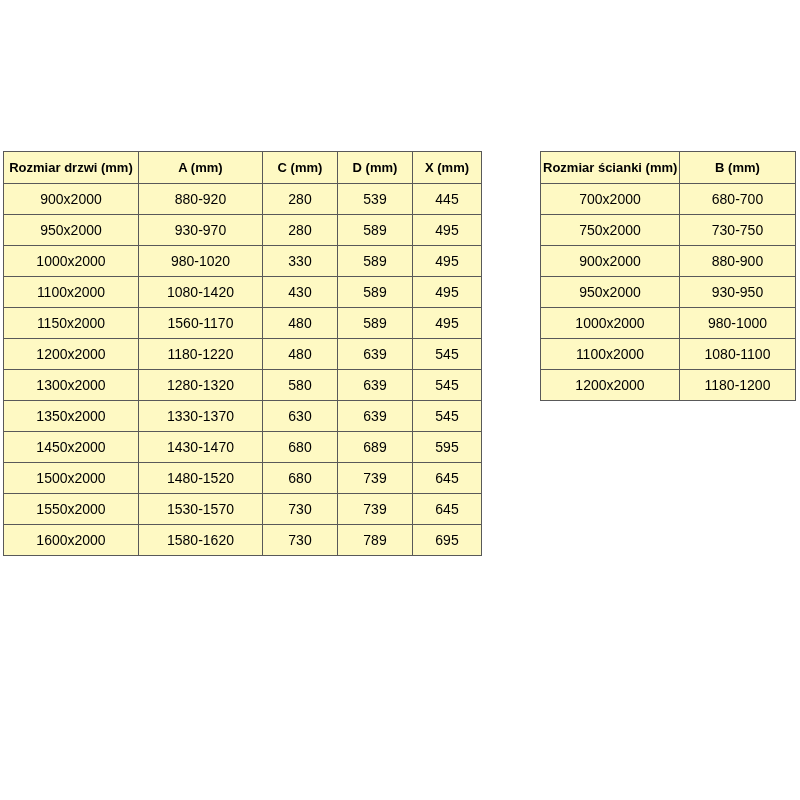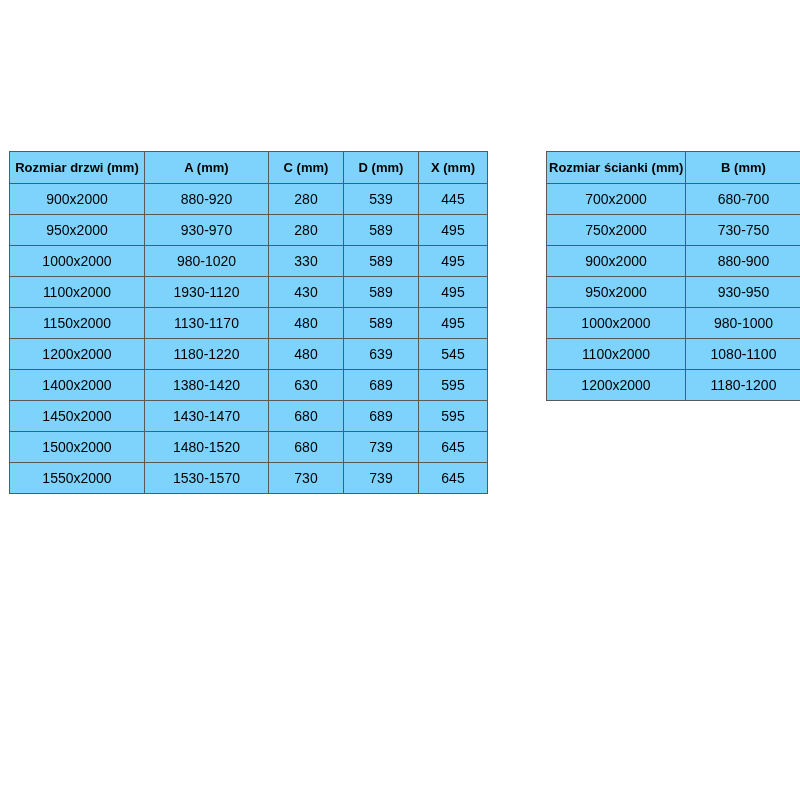--- a/index.html
+++ b/index.html
@@ -11,22 +11,21 @@
     width: 800px;
     height: 800px;
     position: relative;
     font-family: "Liberation Sans", sans-serif;
     color: #000000;
   }
   table.spec {
     position: absolute;
     border-collapse: collapse;
     table-layout: fixed;
-    background: #7dd3fc;
-    margin-left: 6px;
+    background: #fef9c3;
   }
   table.spec th, table.spec td {
     border: 1px solid #595959;
     text-align: center;
     vertical-align: middle;
     white-space: nowrap;
     overflow: hidden;
     padding: 0 2px;
   }
   table.spec th {
@@ -87,45 +86,52 @@
       </tr>
       <tr>
         <td>1000x2000</td>
         <td>980-1020</td>
         <td>330</td>
         <td>589</td>
         <td>495</td>
       </tr>
       <tr>
         <td>1100x2000</td>
-        <td>1930-1120</td>
+        <td>1080-1420</td>
         <td>430</td>
         <td>589</td>
         <td>495</td>
       </tr>
       <tr>
         <td>1150x2000</td>
-        <td>1130-1170</td>
+        <td>1560-1170</td>
         <td>480</td>
         <td>589</td>
         <td>495</td>
       </tr>
       <tr>
         <td>1200x2000</td>
         <td>1180-1220</td>
         <td>480</td>
         <td>639</td>
         <td>545</td>
       </tr>
       <tr>
-        <td>1400x2000</td>
-        <td>1380-1420</td>
+        <td>1300x2000</td>
+        <td>1280-1320</td>
+        <td>580</td>
+        <td>639</td>
+        <td>545</td>
+      </tr>
+      <tr>
+        <td>1350x2000</td>
+        <td>1330-1370</td>
         <td>630</td>
-        <td>689</td>
-        <td>595</td>
+        <td>639</td>
+        <td>545</td>
       </tr>
       <tr>
         <td>1450x2000</td>
         <td>1430-1470</td>
         <td>680</td>
         <td>689</td>
         <td>595</td>
       </tr>
       <tr>
         <td>1500x2000</td>
@@ -133,20 +139,27 @@
         <td>680</td>
         <td>739</td>
         <td>645</td>
       </tr>
       <tr>
         <td>1550x2000</td>
         <td>1530-1570</td>
         <td>730</td>
         <td>739</td>
         <td>645</td>
+      </tr>
+      <tr>
+        <td>1600x2000</td>
+        <td>1580-1620</td>
+        <td>730</td>
+        <td>789</td>
+        <td>695</td>
       </tr>
     </tbody>
   </table>
 
 <table class="spec" id="wall-table">
     <colgroup>
       <col style="width: 139px;">
       <col style="width: 116px;">
     </colgroup>
     <thead>

